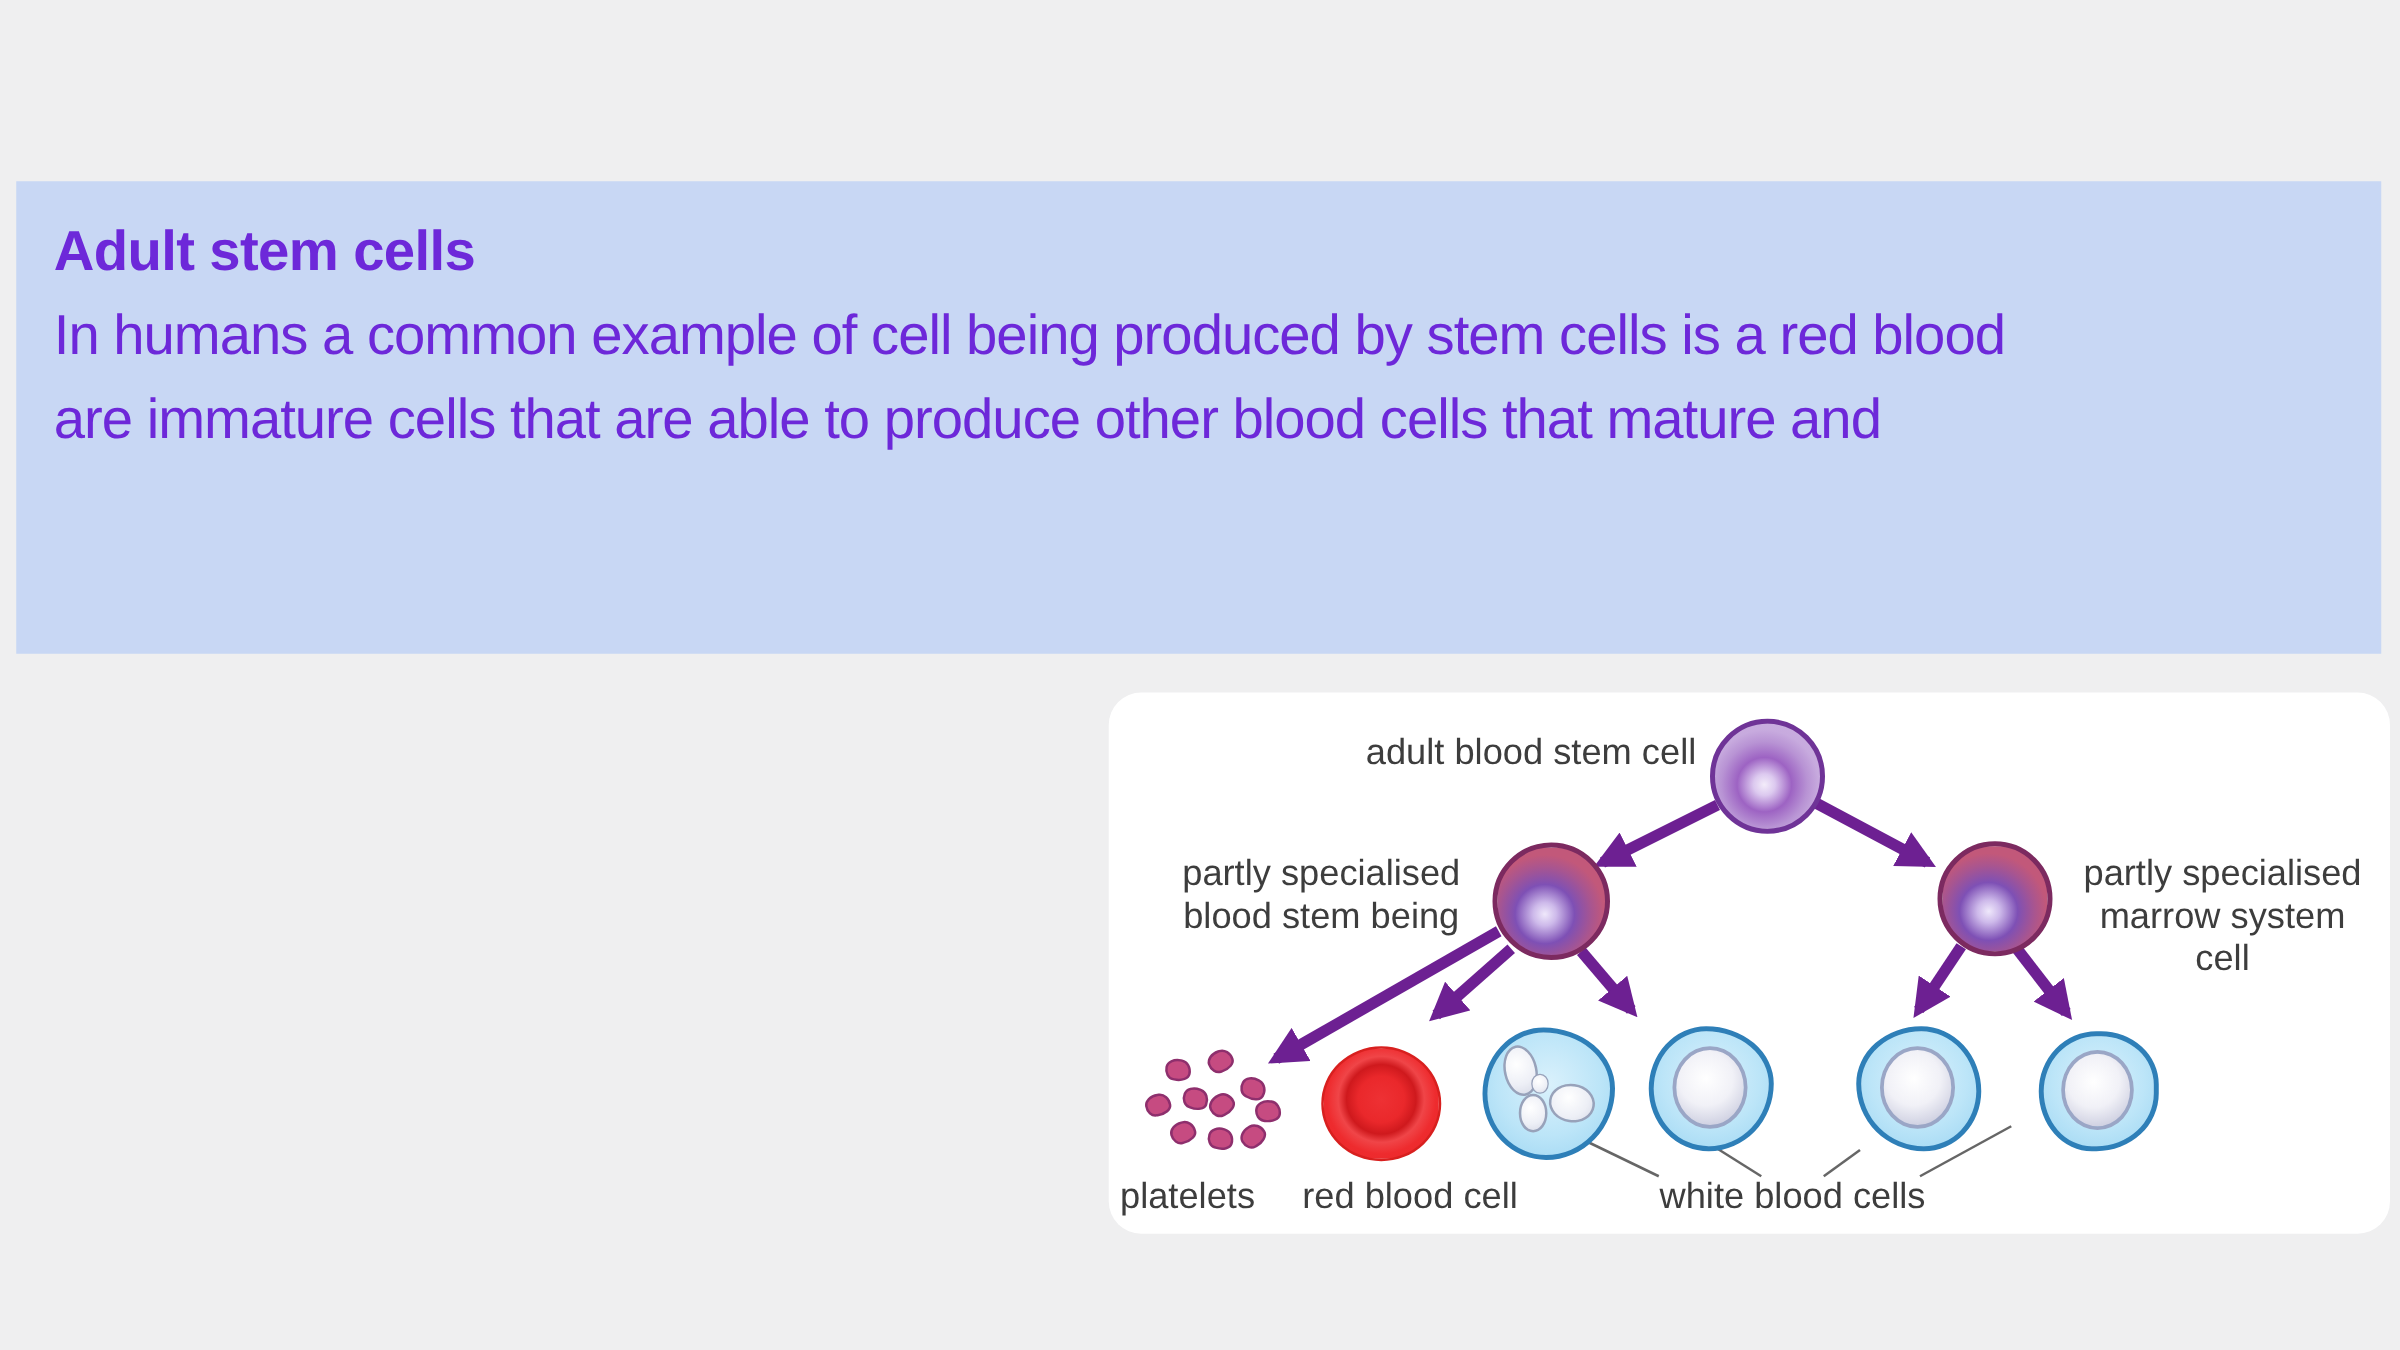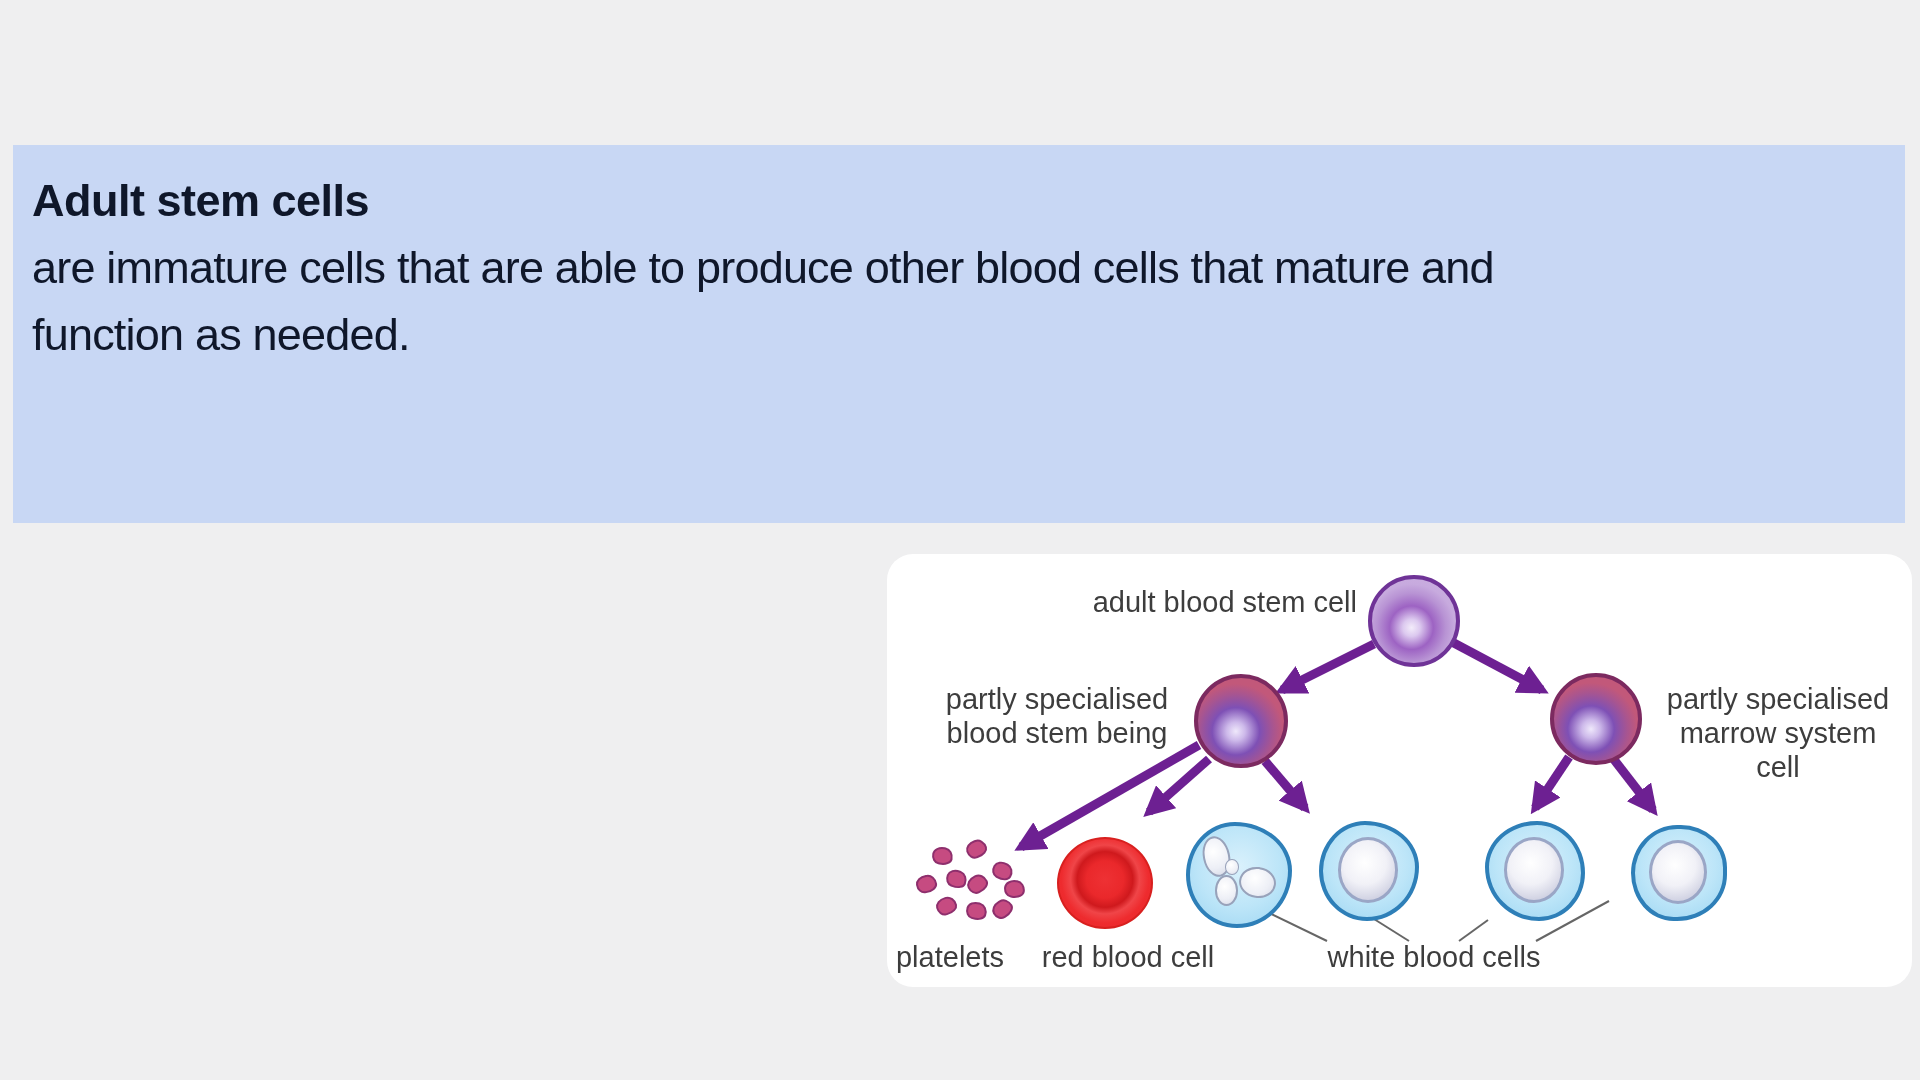--- a/index.html
+++ b/index.html
@@ -7,21 +7,21 @@
     width:1920px;height:1080px;
     background:#efeff0;
     font-family:"Liberation Sans",sans-serif;
     position:relative;overflow:hidden;
   }
 
   
   .textbox{
     position:absolute;left:13px;top:145px;width:1892px;height:378px;
     background:#c8d7f4;box-sizing:border-box;
-    padding:22px 19px;color:#0f172a;
+    padding:22px 30px;color:#6d28d9;
   }
   .textbox .heading{
     font-size:45px;line-height:67px;font-weight:bold;
     letter-spacing:-0.5px;white-space:nowrap;
   }
   .textbox .bodyline{
     font-size:45px;line-height:67px;letter-spacing:-0.8px;white-space:nowrap;
   }
 
   
@@ -88,22 +88,22 @@
     border-radius:55% 45% 60% 40% / 50% 60% 45% 55%;
   }
 </style>
 </head>
 <body>
 
 <div class="slide">
 
   <section class="textbox">
     <div class="heading">Adult stem cells</div>
+    <div class="bodyline">In humans a common example of cell being produced by stem cells is a red blood</div>
     <div class="bodyline">are immature cells that are able to produce other blood cells that mature and</div>
-    <div class="bodyline">function as needed.</div>
   </section>
 
   <figure class="diagram" style="margin:4px;border-radius:26px;">
 
     <svg class="arrow-layer" width="1025" height="433" viewBox="0 0 1025 433">
       <defs>
         <marker id="ah" viewBox="0 0 10 10" refX="7.5" refY="5" markerWidth="3.4" markerHeight="3.4" orient="auto-start-reverse">
           <path d="M0,0 L10,5 L0,10 z" fill="#6d2092"></path>
         </marker>
       </defs>

